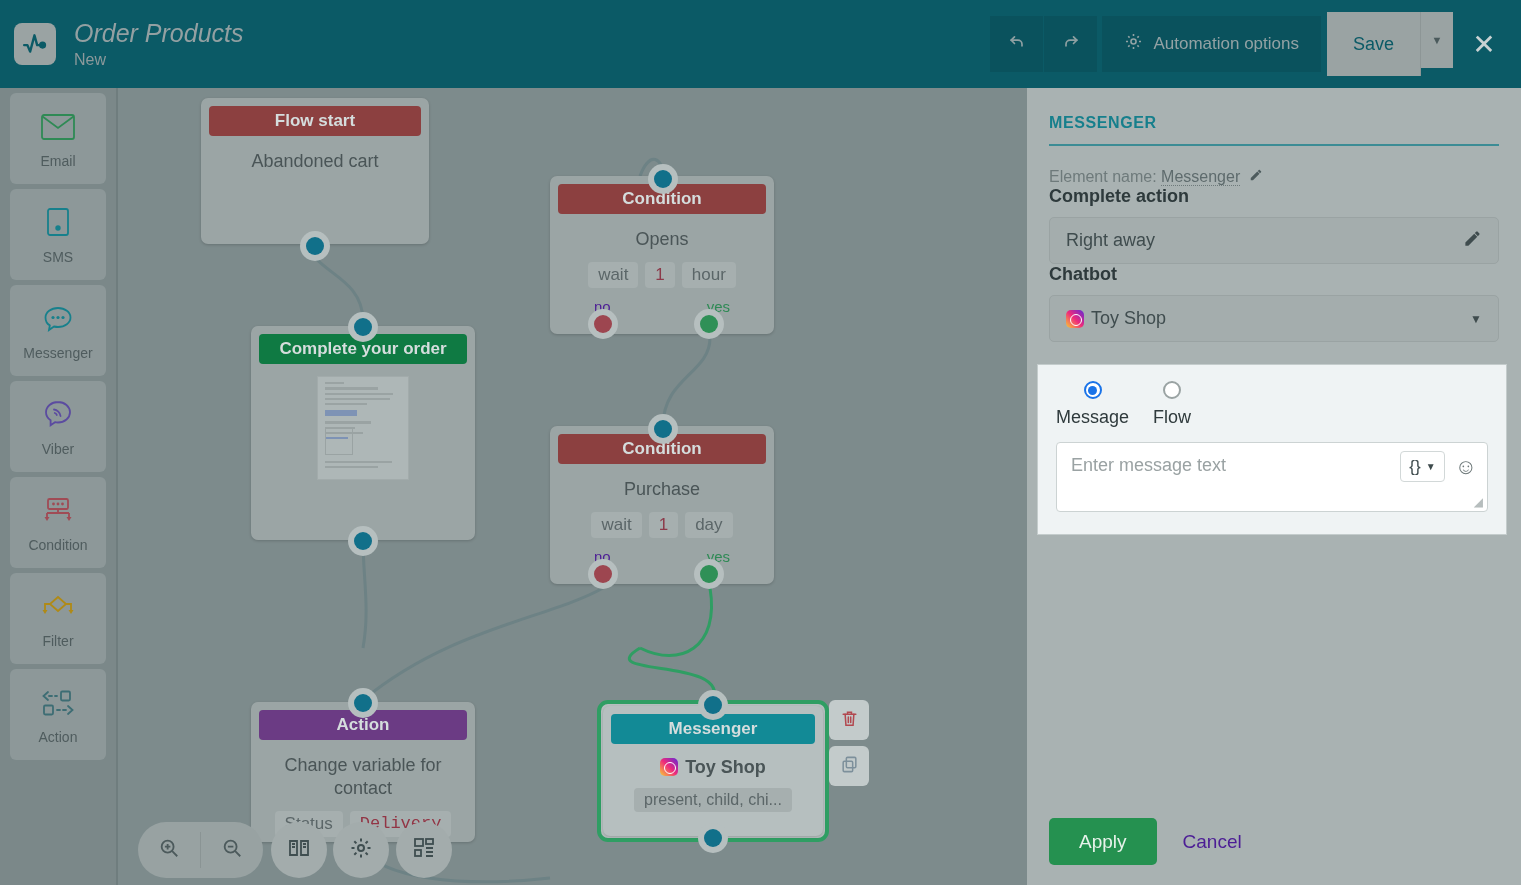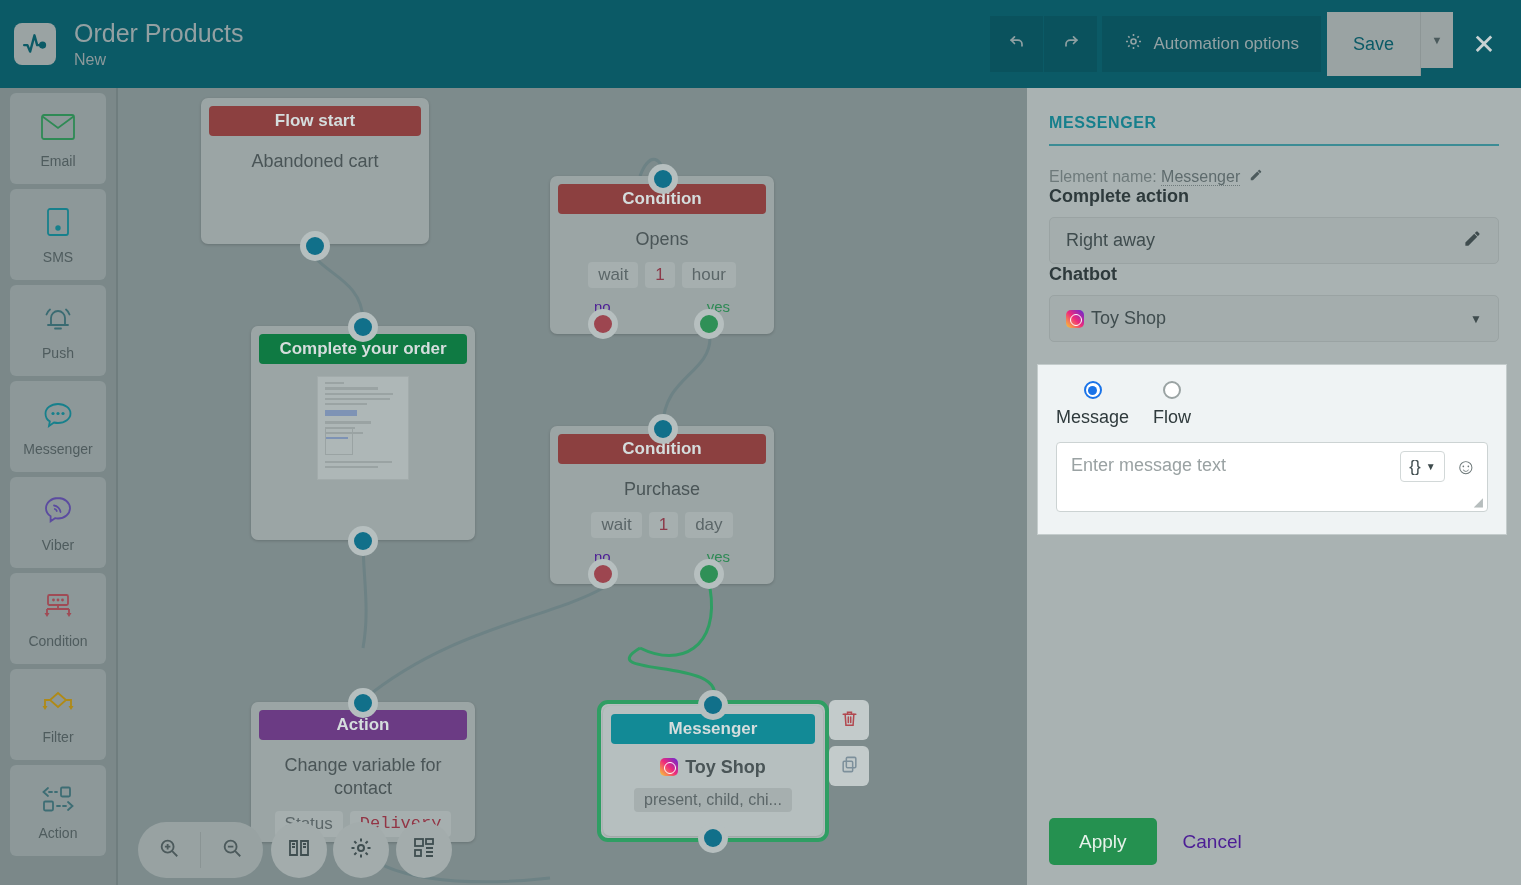--- a/index.html
+++ b/index.html
@@ -14,21 +14,21 @@
   
   .header {
     position:absolute; left:0; top:0; width:1521px; height:88px;
     background:#0b5a66; display:flex; align-items:center;
   }
   .app-icon {
     width:42px; height:42px; margin-left:14px; border-radius:8px;
     background:#9aa3a3; display:flex; align-items:center; justify-content:center;
   }
   .title-wrap { margin-left:18px; }
-  .app-title { font-size:25px; color:#93a0a2; font-weight:400; line-height:28px; }
+  .app-title { font-size:25px; color:#93a0a2; font-weight:400; line-height:28px;font-style:italic; }
   .app-subtitle { font-size:16px; color:#8c999b; margin-top:4px; }
   .header-right {
     margin-left:auto; display:flex; align-items:center; height:100%; padding-right:14px;
   }
   .icon-btn {
     width:53px; height:56px; background:#0a525d; display:flex;
     align-items:center; justify-content:center; color:#8fa0a2; font-size:22px;
     border:none; cursor:pointer;
   }
   .icon-btn + .icon-btn { margin-left:1px; }
@@ -254,32 +254,20 @@
   <div class="side-item">
     <span class="side-ico">
       <svg width="26" height="30" viewBox="0 0 26 30" fill="none" stroke="#17808c" stroke-width="1.8">
           <rect x="3" y="1" width="20" height="26" rx="2"></rect>
           <circle cx="13" cy="20" r="1.8" fill="#17808c"></circle>
         </svg>
     </span>
     <span class="side-label">SMS</span>
   </div>
 
-  <div class="side-item">
-    <span class="side-ico">
-      <svg width="34" height="28" viewBox="0 0 34 28" fill="none" stroke="#3a6b72" stroke-width="1.8" stroke-linecap="round">
-        <path d="M10 20V13a7 7 0 0 1 14 0v7"></path>
-          <path d="M7 20h20"></path>
-          <path d="M14 23.5h6"></path>
-        <path d="M5.5 9.5A11 11 0 0 1 9 4.5"></path>
-          <path d="M28.5 9.5A11 11 0 0 0 25 4.5"></path>
-      </svg>
-    </span>
-    <span class="side-label">Push</span>
-  </div>
 
   <div class="side-item">
     <span class="side-ico">
       <svg width="32" height="28" viewBox="0 0 32 28" fill="none" stroke="#17808c" stroke-width="1.8">
         <path d="M16 3c7 0 12.5 4.2 12.5 9.5S23 22 16 22c-1.4 0-2.7-.2-4-.5L7 25l.8-4.6C4.8 18.7 3.5 15.8 3.5 12.5 3.5 7.2 9 3 16 3z"></path>
         <circle cx="11" cy="12.5" r="1.6" fill="#17808c" stroke="none"></circle>
           <circle cx="16" cy="12.5" r="1.6" fill="#17808c" stroke="none"></circle>
           <circle cx="21" cy="12.5" r="1.6" fill="#17808c" stroke="none"></circle>
       </svg>
     </span>

